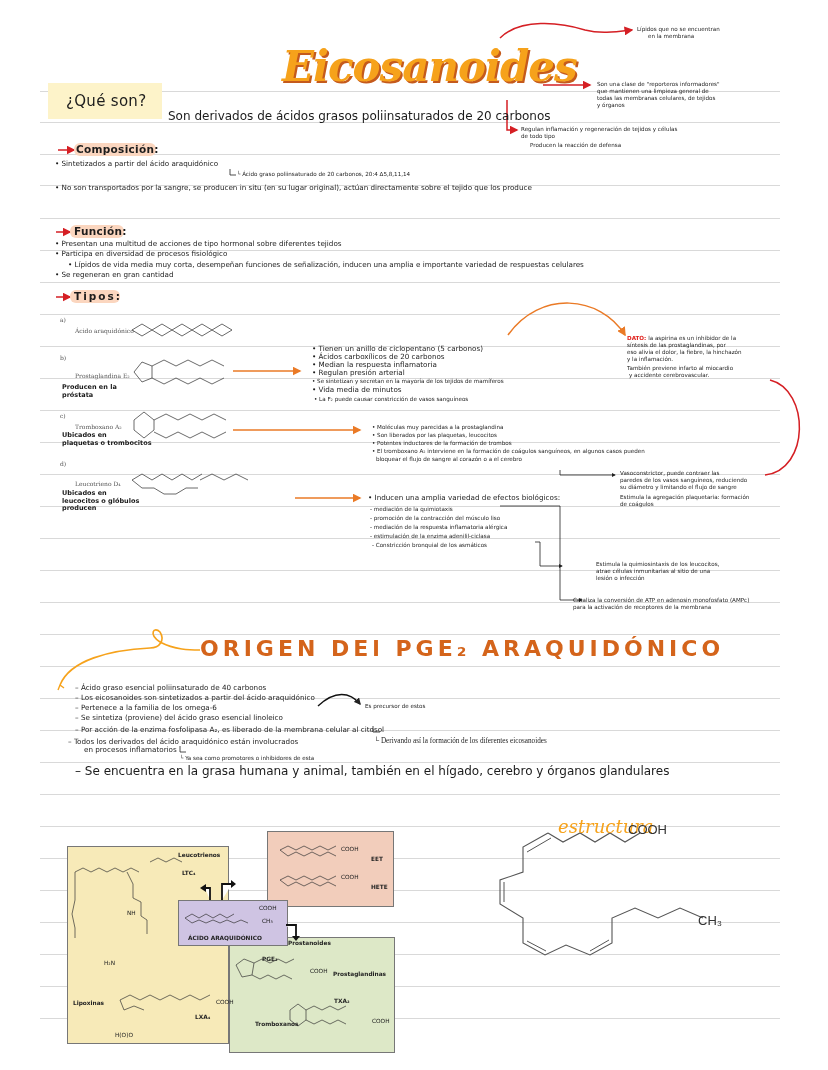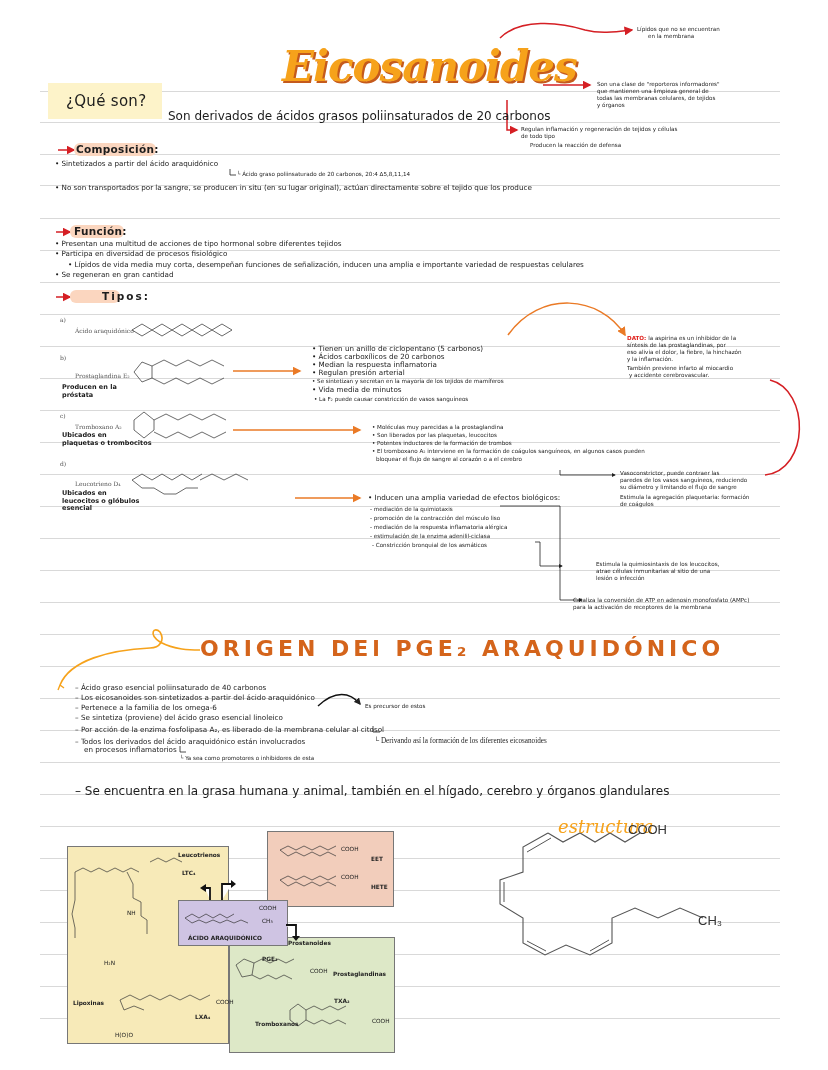--- a/index.html
+++ b/index.html
@@ -146,21 +146,21 @@
 <div class="t" style="left:55px;top:184px;">• No son transportados por la sangre, se producen in situ (en su lugar original), actúan directamente sobre el tejido que los produce</div>
 
 <div class="hl" style="left:70px;top:225px;width:54px;"></div>
 <div class="hdr" style="left:74px;top:225px;">Función:</div>
 <div class="t" style="left:55px;top:240px;">• Presentan una multitud de acciones de tipo hormonal sobre diferentes tejidos</div>
 <div class="t" style="left:55px;top:250px;">• Participa en diversidad de procesos fisiológico</div>
 <div class="t" style="left:68px;top:261px;">• Lípidos de vida media muy corta, desempeñan funciones de señalización, inducen una amplia e importante variedad de respuestas celulares</div>
 <div class="t" style="left:55px;top:271px;">• Se regeneran en gran cantidad</div>
 
 <div class="hl" style="left:70px;top:290px;width:50px;"></div>
-<div class="hdr" style="left:74px;top:290px;letter-spacing:2px;margin-left:28px;">Tipos:</div>
+<div class="hdr" style="left:74px;top:290px;letter-spacing:2px;">Tipos:</div>
 
 <div class="chemlab" style="left:60px;top:316px;">a)</div>
 <div class="chemlab" style="left:75px;top:327px;">Ácido araquidónico</div>
 <div class="chemlab" style="left:60px;top:354px;">b)</div>
 <div class="chemlab" style="left:75px;top:372px;">Prostaglandina E₂</div>
 <div class="chemlab" style="left:60px;top:412px;">c)</div>
 <div class="chemlab" style="left:75px;top:423px;">Tromboxano A₂</div>
 <div class="chemlab" style="left:60px;top:460px;">d)</div>
 <div class="chemlab" style="left:75px;top:480px;">Leucotrieno D₄</div>
 
@@ -168,21 +168,21 @@
     <div>Producen en la</div>
     <div>próstata</div>
   </div>
 <div class="caption" style="left:62px;top:432px;">
     <div>Ubicados en</div>
     <div>plaquetas o trombocitos</div>
   </div>
 <div class="caption" style="left:62px;top:490px;">
     <div>Ubicados en</div>
     <div>leucocitos o glóbulos</div>
-    <div>esencial</div>
+    <div>producen</div>
   </div>
 
 <div>
   <div class="t" style="left:312px;top:345px;">• Tienen un anillo de ciclopentano (5 carbonos)</div>
   <div class="t" style="left:312px;top:353px;">• Ácidos carboxílicos de 20 carbonos</div>
   <div class="t" style="left:312px;top:361px;">• Median la respuesta inflamatoria</div>
   <div class="t" style="left:312px;top:369px;">• Regulan presión arterial</div>
   <div class="t s" style="left:312px;top:378px;">• Se sintetizan y secretan en la mayoría de los tejidos de mamíferos</div>
   <div class="t" style="left:312px;top:386px;">• Vida media de minutos</div>
   <div class="t s" style="left:314px;top:396px;">• La F₂ puede causar constricción de vasos sanguíneos</div>
@@ -233,24 +233,24 @@
   <div class="t s" style="left:573px;top:604px;">para la activación de receptores de la membrana</div>
 </div>
 
 <div class="origen">ORIGEN DEl PGE₂ ARAQUIDÓNICO</div>
 <div>
   <div class="t" style="left:75px;top:684px;">– Ácido graso esencial poliinsaturado de 40 carbonos</div>
   <div class="t" style="left:75px;top:694px;">– Los eicosanoides son sintetizados a partir del ácido araquidónico</div>
   <div class="t" style="left:75px;top:704px;">– Pertenece a la familia de los omega-6</div>
   <div class="t" style="left:75px;top:714px;">– Se sintetiza (proviene) del ácido graso esencial linoleico</div>
   <div class="t" style="left:75px;top:726px;">– Por acción de la enzima fosfolipasa A₂, es liberado de la membrana celular al citosol</div>
-  <div class="t" style="left:75px;top:738px;text-align:right;">– Todos los derivados del ácido araquidónico están involucrados</div>
+  <div class="t" style="left:68px;top:738px;text-align:right;">– Todos los derivados del ácido araquidónico están involucrados</div>
   <div class="t" style="left:84px;top:746px;">en procesos inflamatorios</div>
   <div class="t s" style="left:180px;top:755px;">└ Ya sea como promotores o inhibidores de esta</div>
-  <div class="t m" style="left:75px;top:767px;margin-top:20px;">– Se encuentra en la grasa humana y animal, también en el hígado, cerebro y órganos glandulares</div>
+  <div class="t m" style="left:75px;top:767px;">– Se encuentra en la grasa humana y animal, también en el hígado, cerebro y órganos glandulares</div>
   <div class="t s" style="left:365px;top:703px;">Es precursor de estos</div>
   <div class="t" style="left:374px;top:737px;font-family:Liberation Serif, serif;">└ Derivando así la formación de los diferentes eicosanoides</div>
 </div>
 
 <div>
   <div class="panel" style="left:67px;top:846px;width:160px;height:196px;background:#f7eab8;"></div>
   <div class="panel" style="left:267px;top:831px;width:125px;height:74px;background:#f2cdbb;"></div>
   <div class="panel" style="left:229px;top:937px;width:164px;height:114px;background:#dde8c7;"></div>
   <div class="panel" style="left:178px;top:900px;width:108px;height:44px;background:#cfc4e3;"></div>
 

